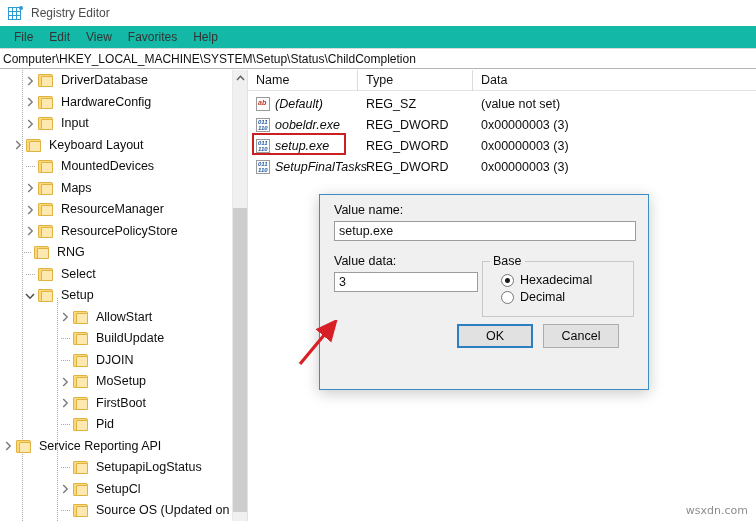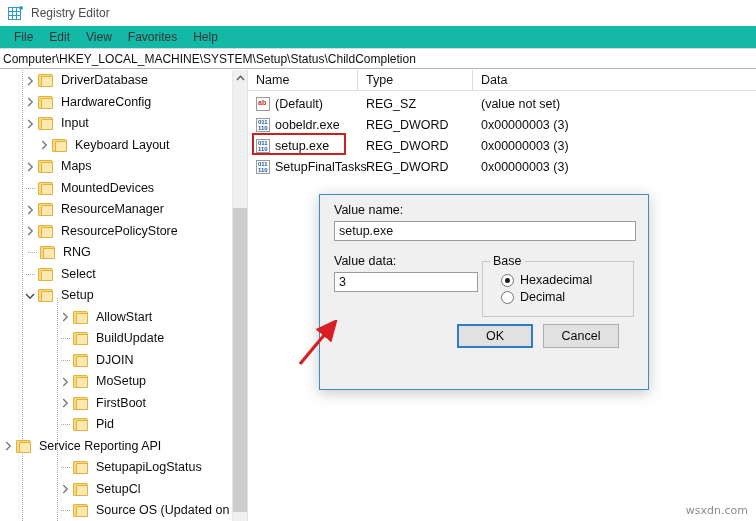--- a/index.html
+++ b/index.html
@@ -236,20 +236,21 @@
     align-items: center;
     font-size: 12.5px;
     color: #0d0d0d;
     position: relative;
   }
   .vr-name {
     display: flex;
     align-items: center;
     box-sizing: border-box;
     padding-left: 8px;
+    font-style: italic;
   }
   .vr-type, .vr-data {
     box-sizing: border-box;
     padding-left: 8px;
     white-space: nowrap;
   }
   .vicon {
     width: 14px; height: 14px;
     flex: none;
     margin-right: 5px;
@@ -507,79 +508,79 @@
               <svg width="8" height="10" viewBox="0 0 8 10">
                 <path d="M2.2 1 L6.2 5 L2.2 9" stroke="#7a7a7a" stroke-width="1.4" fill="none"></path>
               </svg>
             </span>
             <span class="folder">
               <span class="back"></span>
               <span class="front"></span>
             </span>
             <span class="tree-label">Input</span>
           </div>
-          <div class="tree-row" style="padding-left: 36px;">
+          <div class="tree-row" style="padding-left: 10px;">
             <span class="twisty">
               <svg width="8" height="10" viewBox="0 0 8 10">
                 <path d="M2.2 1 L6.2 5 L2.2 9" stroke="#7a7a7a" stroke-width="1.4" fill="none"></path>
               </svg>
             </span>
             <span class="folder">
               <span class="back"></span>
               <span class="front"></span>
             </span>
             <span class="tree-label">Keyboard Layout</span>
           </div>
           <div class="tree-row" style="padding-left: 22px;">
             <span class="twisty">
+              <span style="display:block;width:9px;height:1px;background-image:linear-gradient(to right,#a8a8a8 1px,transparent 1px);background-size:2px 1px;"></span>
+            </span>
+            <span class="folder">
+              <span class="back"></span>
+              <span class="front"></span>
+            </span>
+            <span class="tree-label">MountedDevices</span>
+          </div>
+          <div class="tree-row" style="padding-left: 22px;">
+            <span class="twisty">
               <svg width="8" height="10" viewBox="0 0 8 10">
                 <path d="M2.2 1 L6.2 5 L2.2 9" stroke="#7a7a7a" stroke-width="1.4" fill="none"></path>
               </svg>
             </span>
             <span class="folder">
               <span class="back"></span>
               <span class="front"></span>
             </span>
             <span class="tree-label">Maps</span>
           </div>
           <div class="tree-row" style="padding-left: 22px;">
             <span class="twisty">
-              <span style="display:block;width:9px;height:1px;background-image:linear-gradient(to right,#a8a8a8 1px,transparent 1px);background-size:2px 1px;"></span>
-            </span>
-            <span class="folder">
-              <span class="back"></span>
-              <span class="front"></span>
-            </span>
-            <span class="tree-label">MountedDevices</span>
+              <svg width="8" height="10" viewBox="0 0 8 10">
+                <path d="M2.2 1 L6.2 5 L2.2 9" stroke="#7a7a7a" stroke-width="1.4" fill="none"></path>
+              </svg>
+            </span>
+            <span class="folder">
+              <span class="back"></span>
+              <span class="front"></span>
+            </span>
+            <span class="tree-label">ResourceManager</span>
           </div>
           <div class="tree-row" style="padding-left: 22px;">
             <span class="twisty">
               <svg width="8" height="10" viewBox="0 0 8 10">
                 <path d="M2.2 1 L6.2 5 L2.2 9" stroke="#7a7a7a" stroke-width="1.4" fill="none"></path>
               </svg>
             </span>
             <span class="folder">
               <span class="back"></span>
               <span class="front"></span>
             </span>
-            <span class="tree-label">ResourceManager</span>
-          </div>
-          <div class="tree-row" style="padding-left: 22px;">
-            <span class="twisty">
-              <svg width="8" height="10" viewBox="0 0 8 10">
-                <path d="M2.2 1 L6.2 5 L2.2 9" stroke="#7a7a7a" stroke-width="1.4" fill="none"></path>
-              </svg>
-            </span>
-            <span class="folder">
-              <span class="back"></span>
-              <span class="front"></span>
-            </span>
             <span class="tree-label">ResourcePolicyStore</span>
           </div>
-          <div class="tree-row" style="padding-left: 24px;">
+          <div class="tree-row" style="padding-left: 18px;">
             <span class="twisty">
               <span style="display:block;width:9px;height:1px;background-image:linear-gradient(to right,#a8a8a8 1px,transparent 1px);background-size:2px 1px;"></span>
             </span>
             <span class="folder">
               <span class="back"></span>
               <span class="front"></span>
             </span>
             <span class="tree-label">RNG</span>
           </div>
           <div class="tree-row" style="padding-left: 22px;">

